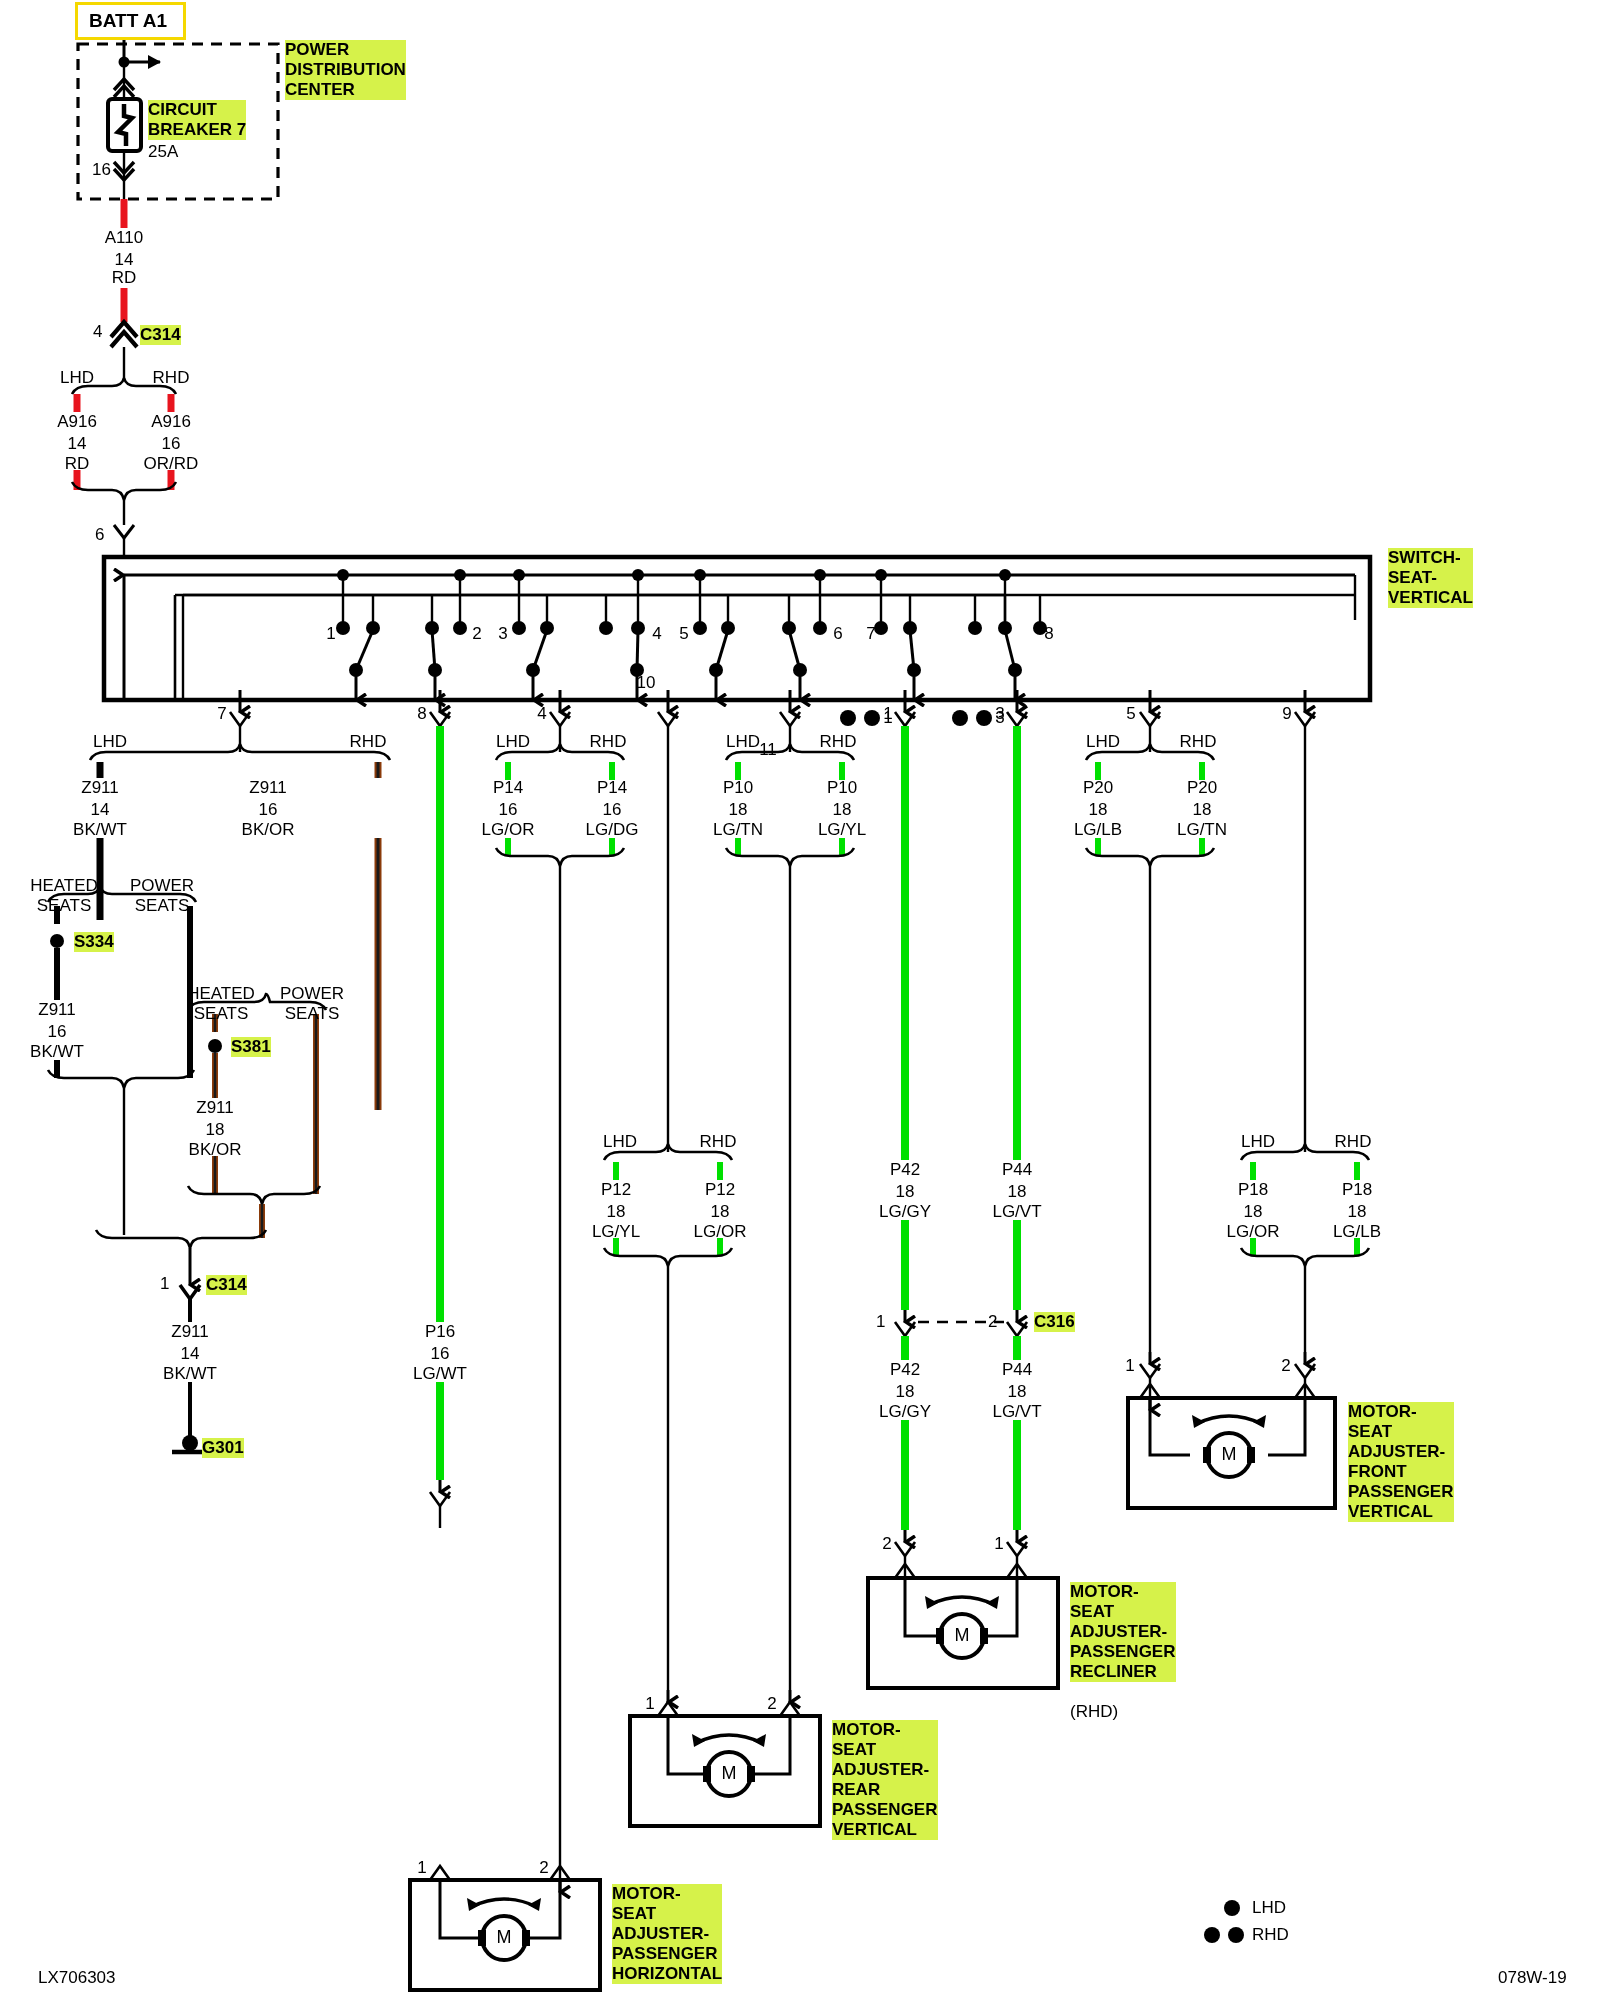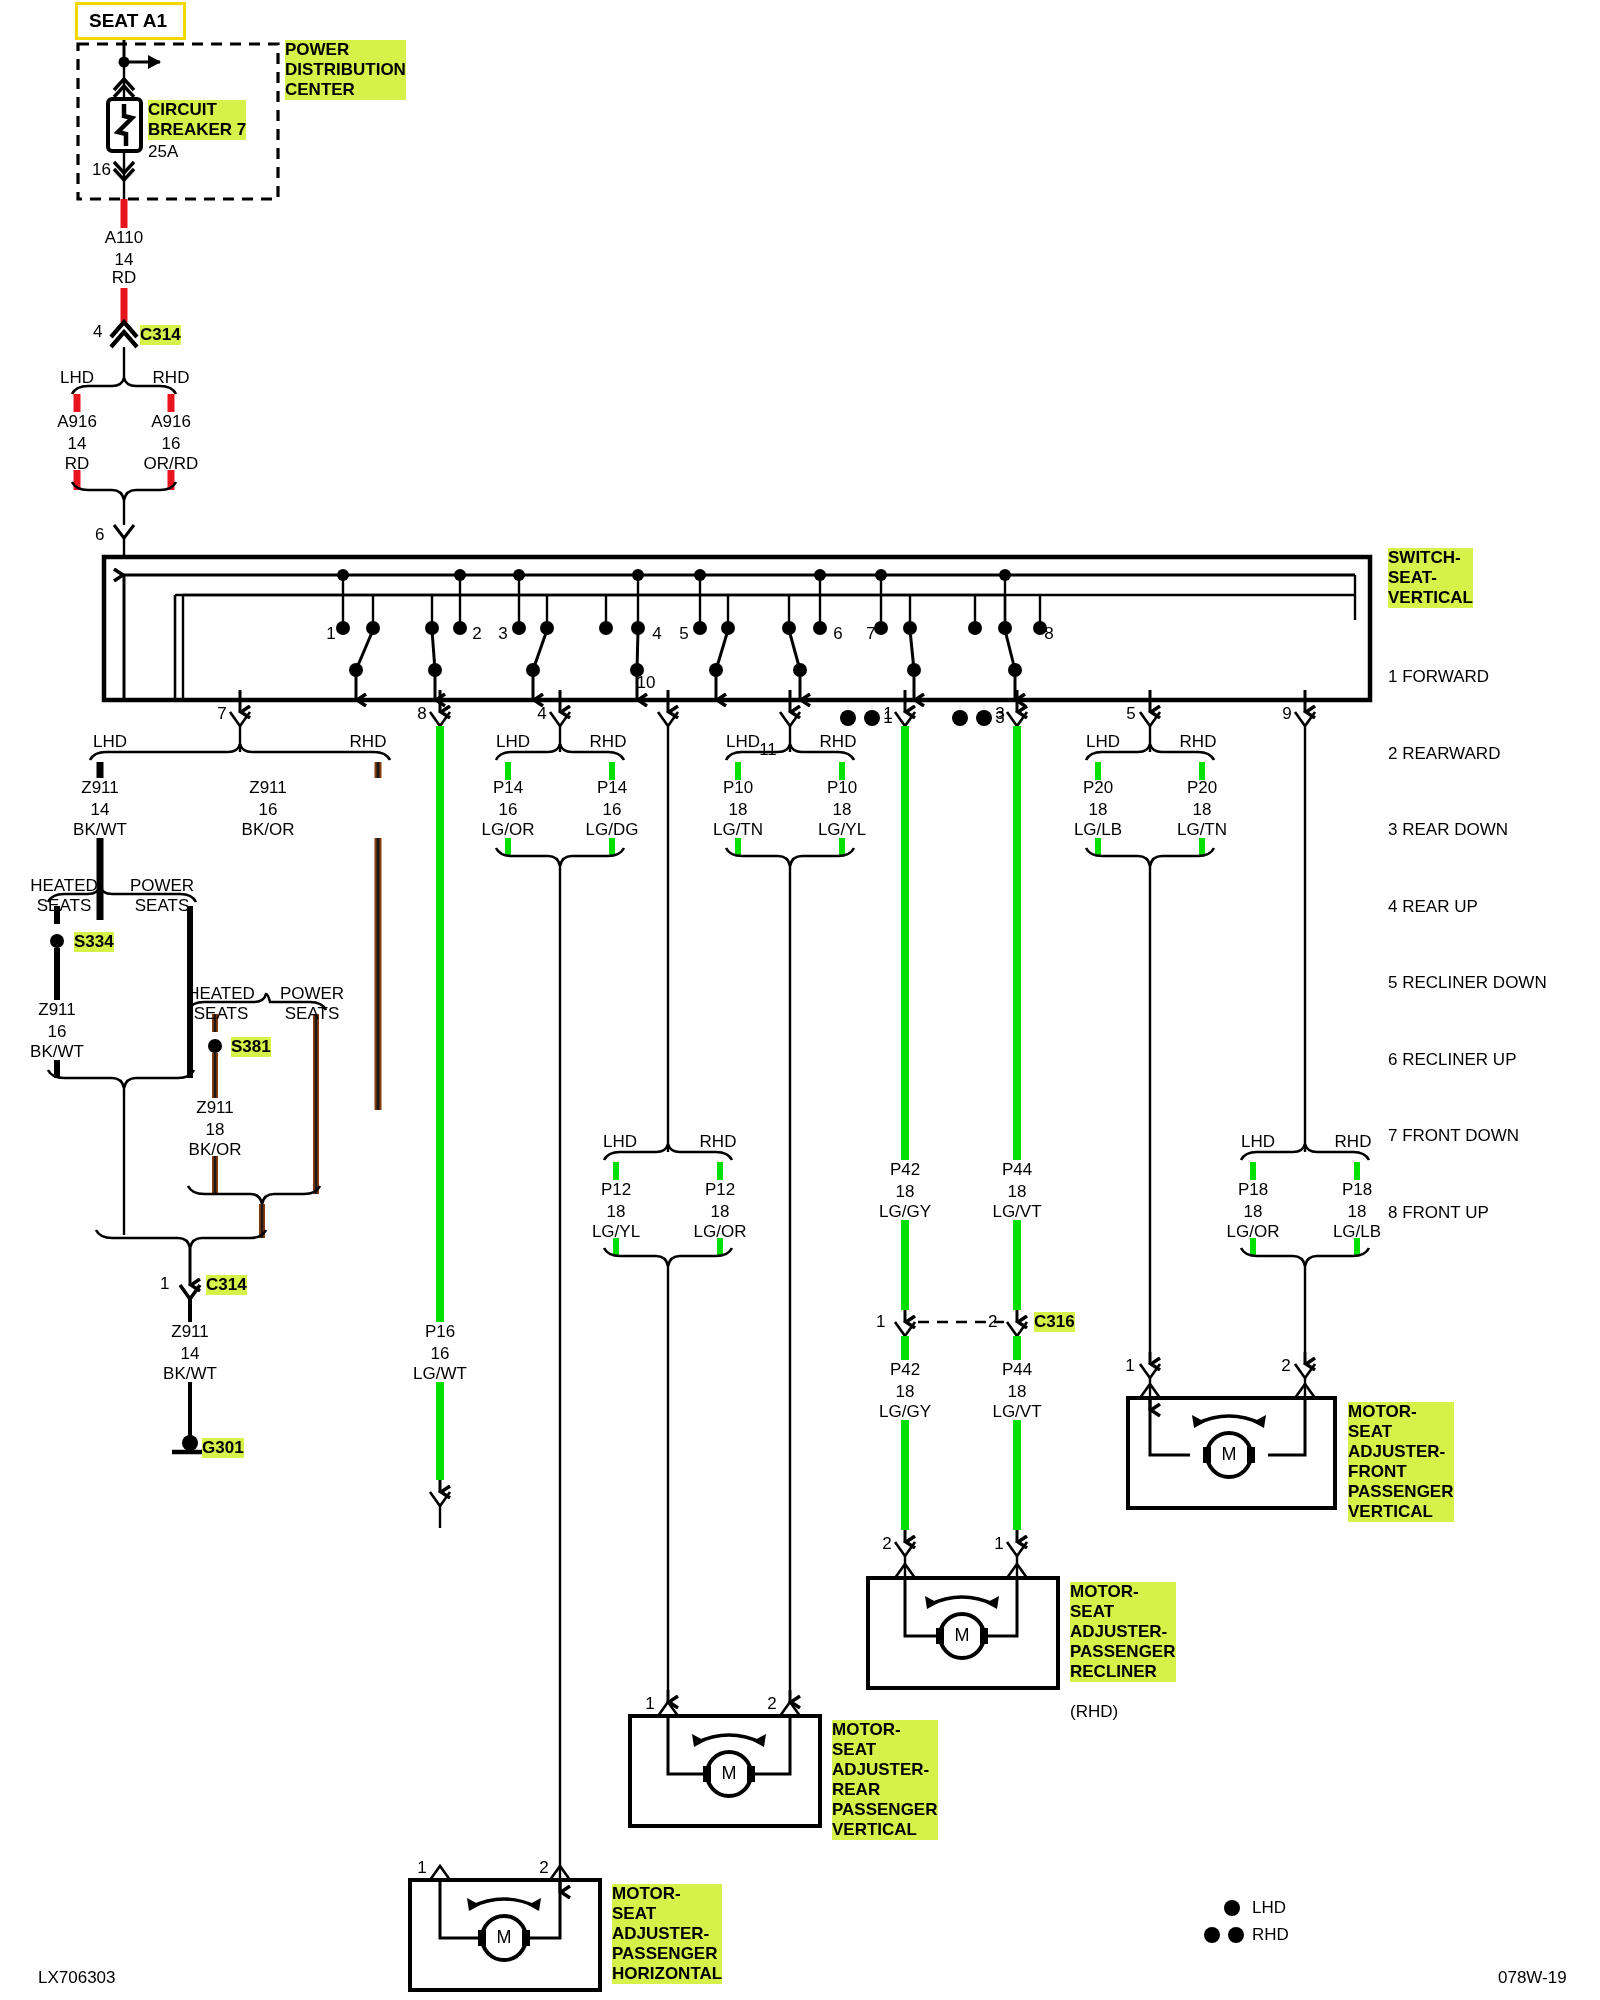--- a/index.html
+++ b/index.html
@@ -371,21 +371,21 @@
   </g>
 
   <g fill="#000" stroke="none">
     <circle cx="1232" cy="1908" r="8"></circle>
     <circle cx="1212" cy="1935" r="8"></circle>
         <circle cx="1236" cy="1935" r="8"></circle>
   </g>
 </svg>
 
 <div class="battbox" style="left:75px;top:2px;width:105px;height:32px;">
-  <span style="left:11px;top:5px;">SEAT A1</span>
+  <span style="left:11px;top:5px;">BATT A1</span>
 </div>
 
 <div class="cmp" style="left:285px;top:40px;">POWER
 DISTRIBUTION
 CENTER</div>
 <div class="cmp grn" style="left:148px;top:100px;color:#000;">CIRCUIT
 BREAKER 7</div>
 <div class="lbl" style="left:148px;top:142px;">25A</div>
 <div class="lbl" style="left:92px;top:160px;">16</div>
 
@@ -401,30 +401,20 @@
 <div class="lbl ctr" style="left:77px;top:434px;">14</div>
 <div class="lbl ctr" style="left:77px;top:454px;">RD</div>
 <div class="lbl ctr" style="left:171px;top:412px;">A916</div>
 <div class="lbl ctr" style="left:171px;top:434px;">16</div>
 <div class="lbl ctr" style="left:171px;top:454px;">OR/RD</div>
 <div class="lbl" style="left:95px;top:525px;">6</div>
 
 <div class="cmp" style="left:1388px;top:548px;">SWITCH-
 SEAT-
 VERTICAL</div>
-<div class="legend" style="left:1388px;top:613px;">
-  <div>1 FORWARD</div>
-  <div>2 REARWARD</div>
-  <div>3 REAR DOWN</div>
-  <div>4 REAR UP</div>
-  <div>5 RECLINER DOWN</div>
-  <div>6 RECLINER UP</div>
-  <div>7 FRONT DOWN</div>
-  <div>8 FRONT UP</div>
-</div>
 
 <div class="lbl ctr" style="left:331px;top:624px;">1</div>
 <div class="lbl ctr" style="left:477px;top:624px;">2</div>
 <div class="lbl ctr" style="left:503px;top:624px;">3</div>
 <div class="lbl ctr" style="left:657px;top:624px;">4</div>
 <div class="lbl ctr" style="left:684px;top:624px;">5</div>
 <div class="lbl ctr" style="left:838px;top:624px;">6</div>
 <div class="lbl ctr" style="left:871px;top:624px;">7</div>
 <div class="lbl ctr" style="left:1049px;top:624px;">8</div>
 

